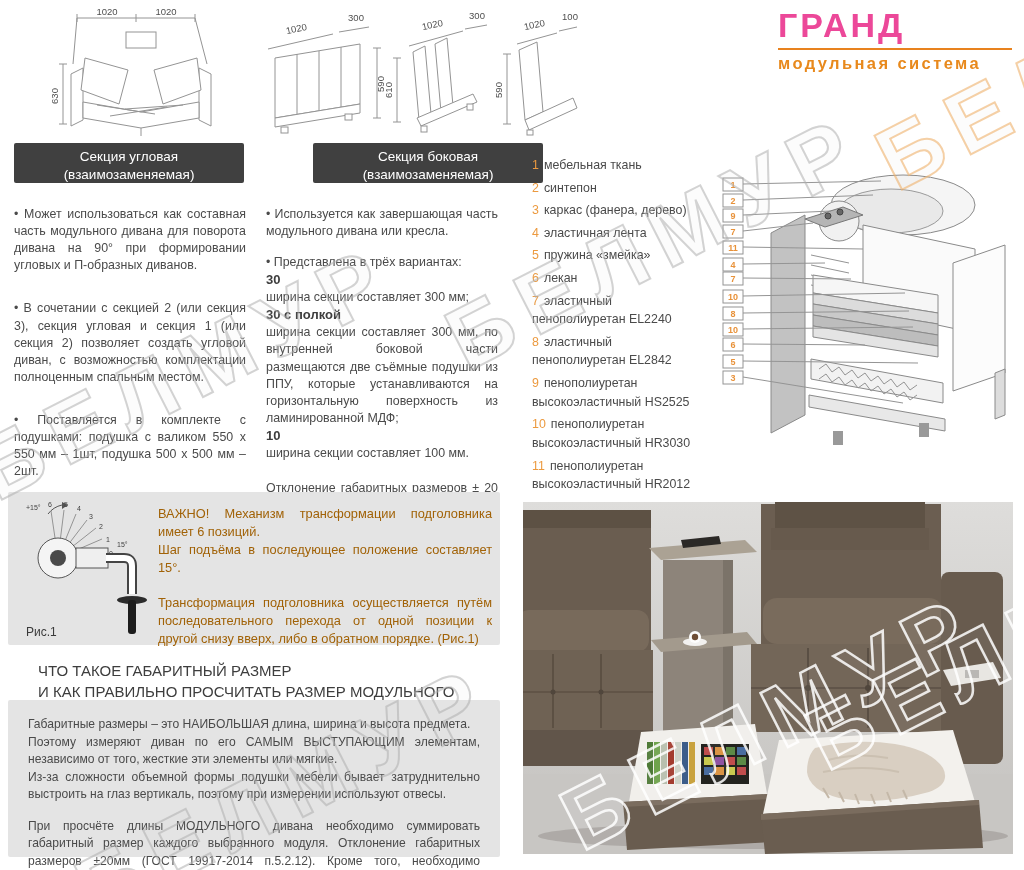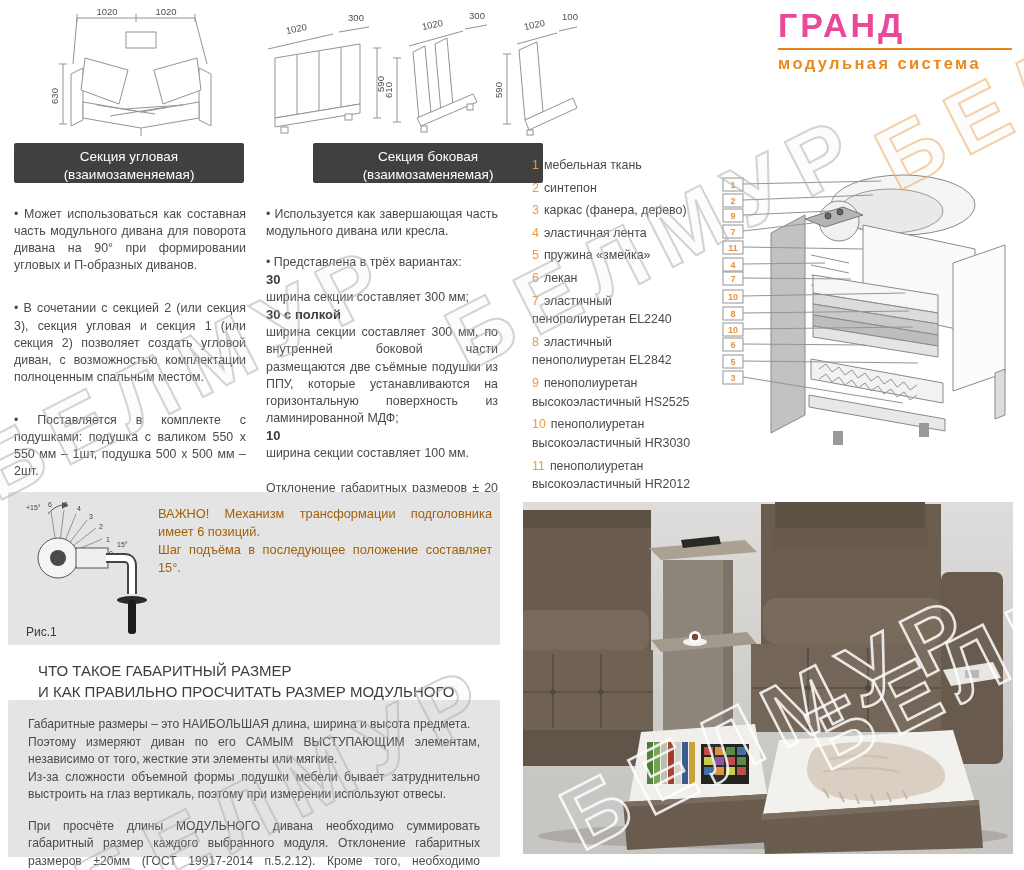--- a/index.html
+++ b/index.html
@@ -282,20 +282,21 @@
       <rect x="56" y="52" width="32" height="20" fill="#efefef" stroke="#555"></rect>
       <path d="M 86,62 L 104,62 Q 112,62 112,70 L 112,98" fill="none" stroke="#444" stroke-width="10"></path>
       <path d="M 86,62 L 104,62 Q 112,62 112,70 L 112,98" fill="none" stroke="#fff" stroke-width="6"></path>
       <ellipse cx="112" cy="104" rx="15" ry="4" fill="#2b2b2b"></ellipse>
       <rect x="108" y="104" width="8" height="34" rx="3" fill="#1c1c1c"></rect>
       <text x="6" y="140" font-size="12" fill="#3a3a3a">Рис.1</text>
     </svg>
     <div class="importantText">
       <p>ВАЖНО! Механизм трансформации подголовника имеет 6 позиций.</p>
       <p>Шаг подъёма в последующее положение составляет 15°.</p>
+      <p class="mt16">Трансформация подголовника осуществляется путём последовательного перехода от одной позиции к другой снизу вверх, либо в обратном порядке. (Рис.1)</p>
     </div>
   </div>
 
   <div class="sizeHeading">
     <div>ЧТО ТАКОЕ ГАБАРИТНЫЙ РАЗМЕР</div>
     <div>И КАК ПРАВИЛЬНО ПРОСЧИТАТЬ РАЗМЕР МОДУЛЬНОГО ДИВАНА?</div>
   </div>
 
   <div class="panel" style="left:8px;top:700px;width:492px;height:157px;"></div>
   <div class="sizeText">

